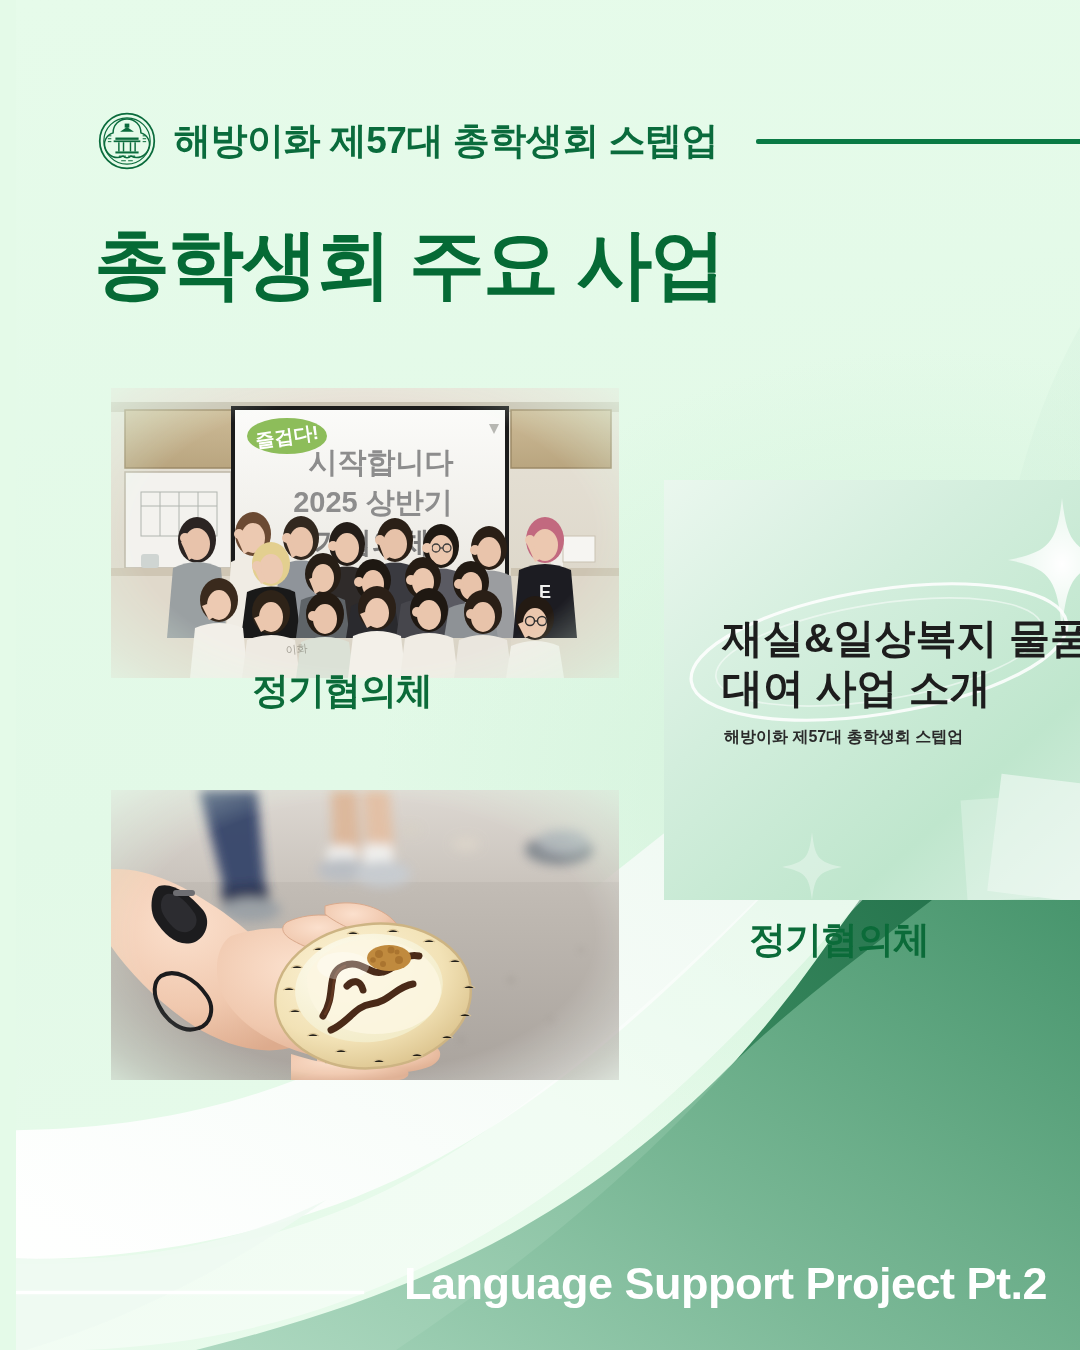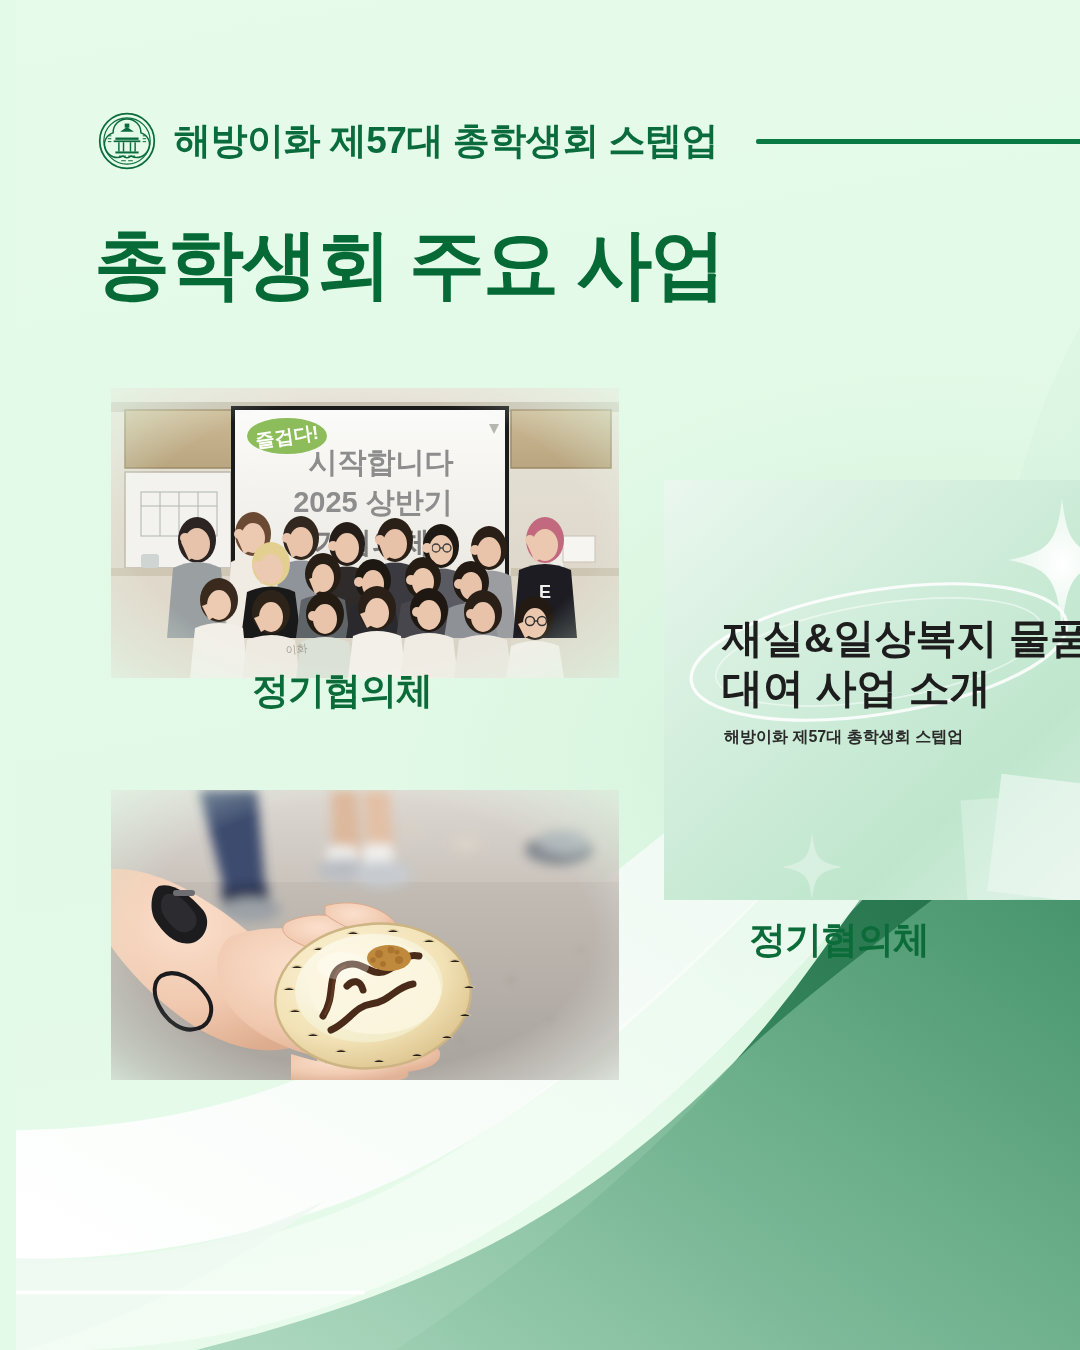--- a/index.html
+++ b/index.html
@@ -529,14 +529,15 @@
         <circle cx="286" cy="162" r="2.5"></circle>
           <circle cx="262" cy="170" r="2.8"></circle>
       </g>
 
       <ellipse cx="232" cy="176" rx="26" ry="14" fill="#ffffff" opacity="0.3"></ellipse>
     </svg>
   </div>
 
 
   <span class="footer-rule"></span>
+  <span class="footer-title">Language Support Project Pt.2</span>
 
 </div>
 
 </body></html>

